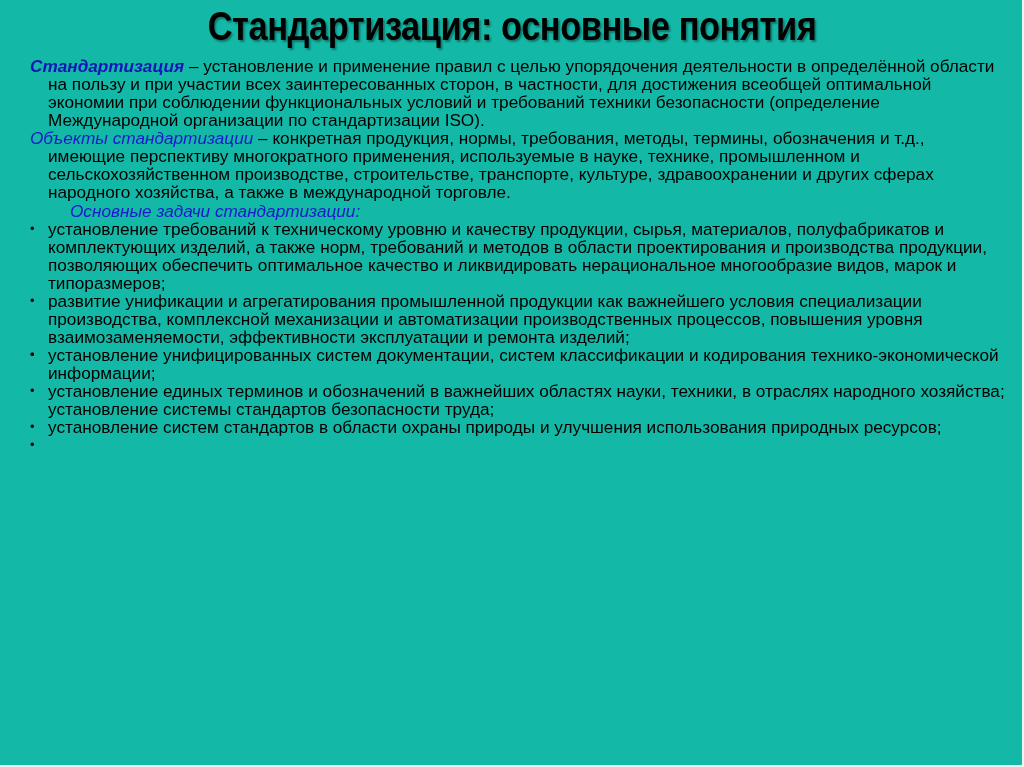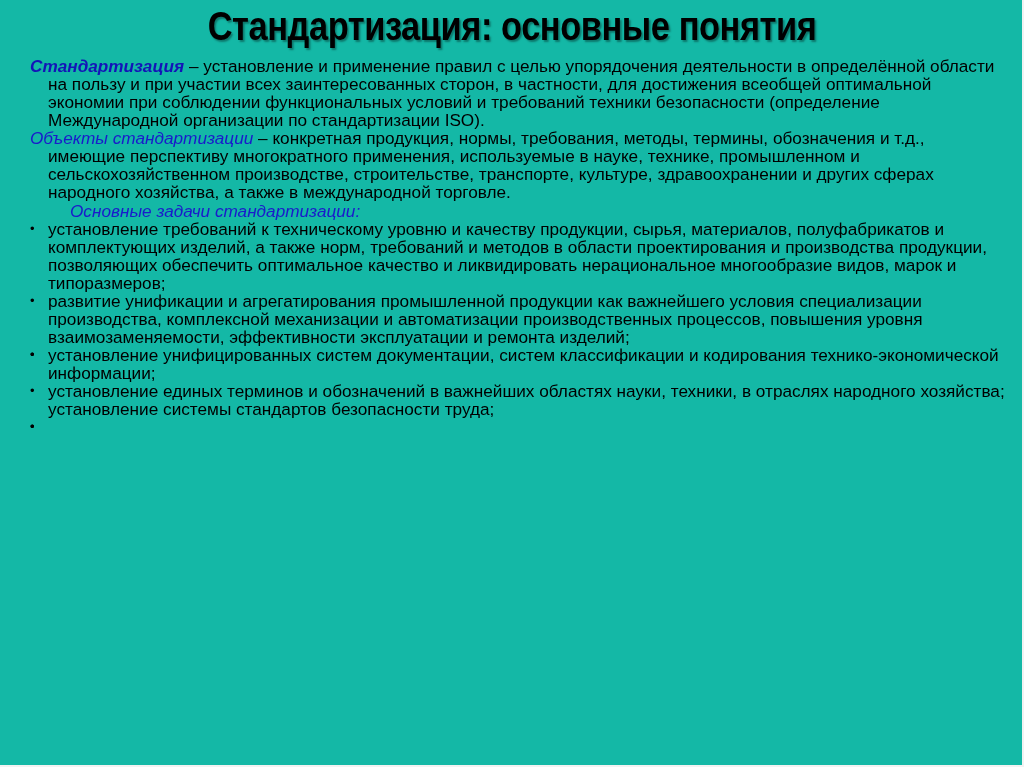--- a/index.html
+++ b/index.html
@@ -97,17 +97,17 @@
     <p class="para"><span class="term">Объекты стандартизации</span><span> – конкретная продукция, нормы, требования, методы, термины, обозначения и т.д., имеющие перспективу многократного применения, используемые в науке, технике, промышленном и сельскохозяйственном производстве, строительстве, транспорте, культуре, здравоохранении и других сферах народного хозяйства, а также в международной торговле.</span></p>
 
     <div class="subhead">Основные задачи стандартизации:</div>
 
     <ul class="tasks">
       <li><span class="bullet">•</span><span>установление требований к техническому уровню и качеству продукции, сырья, материалов, полуфабрикатов и комплектующих изделий, а также норм, требований и методов в области проектирования и производства продукции, позволяющих обеспечить оптимальное качество и ликвидировать нерациональное многообразие видов, марок и типоразмеров;</span></li>
       <li><span class="bullet">•</span><span>развитие унификации и агрегатирования промышленной продукции как важнейшего условия специализации производства, комплексной механизации и автоматизации производственных процессов, повышения уровня взаимозаменяемости, эффективности эксплуатации и ремонта изделий;</span></li>
       <li><span class="bullet">•</span></li>
       <li><span class="bullet">•</span><span>установление унифицированных систем документации, систем классификации и кодирования технико-экономической информации;</span></li>
       <li><span class="bullet">•</span><span>установление единых терминов и обозначений в важнейших областях науки, техники, в отраслях народного хозяйства; установление системы стандартов безопасности труда;</span></li>
-      <li><span class="bullet">•</span></li>
+      <li><span class="bullet">•</span><span>установление систем стандартов в области охраны природы и улучшения использования природных ресурсов;</span></li>
       <li><span class="bullet">•</span></li>
     </ul>
   </div>
 </div>
 
 </body></html>

